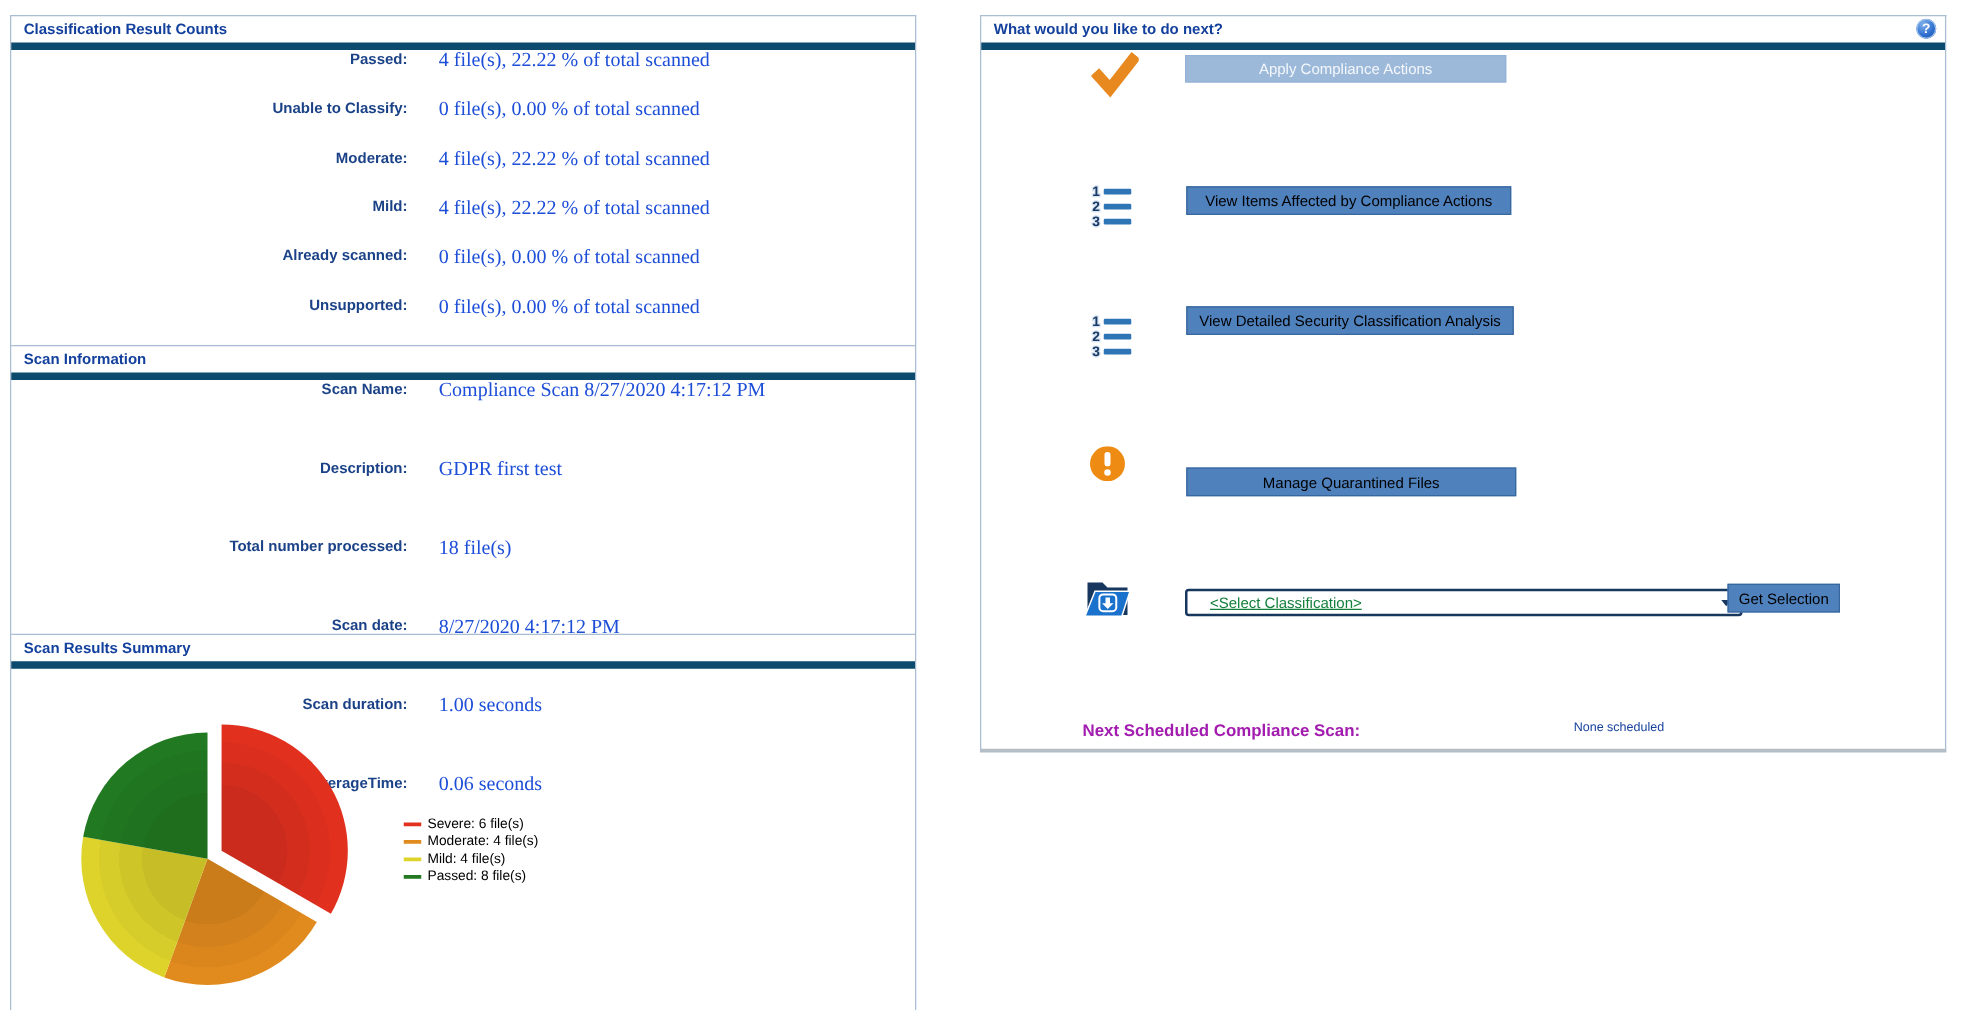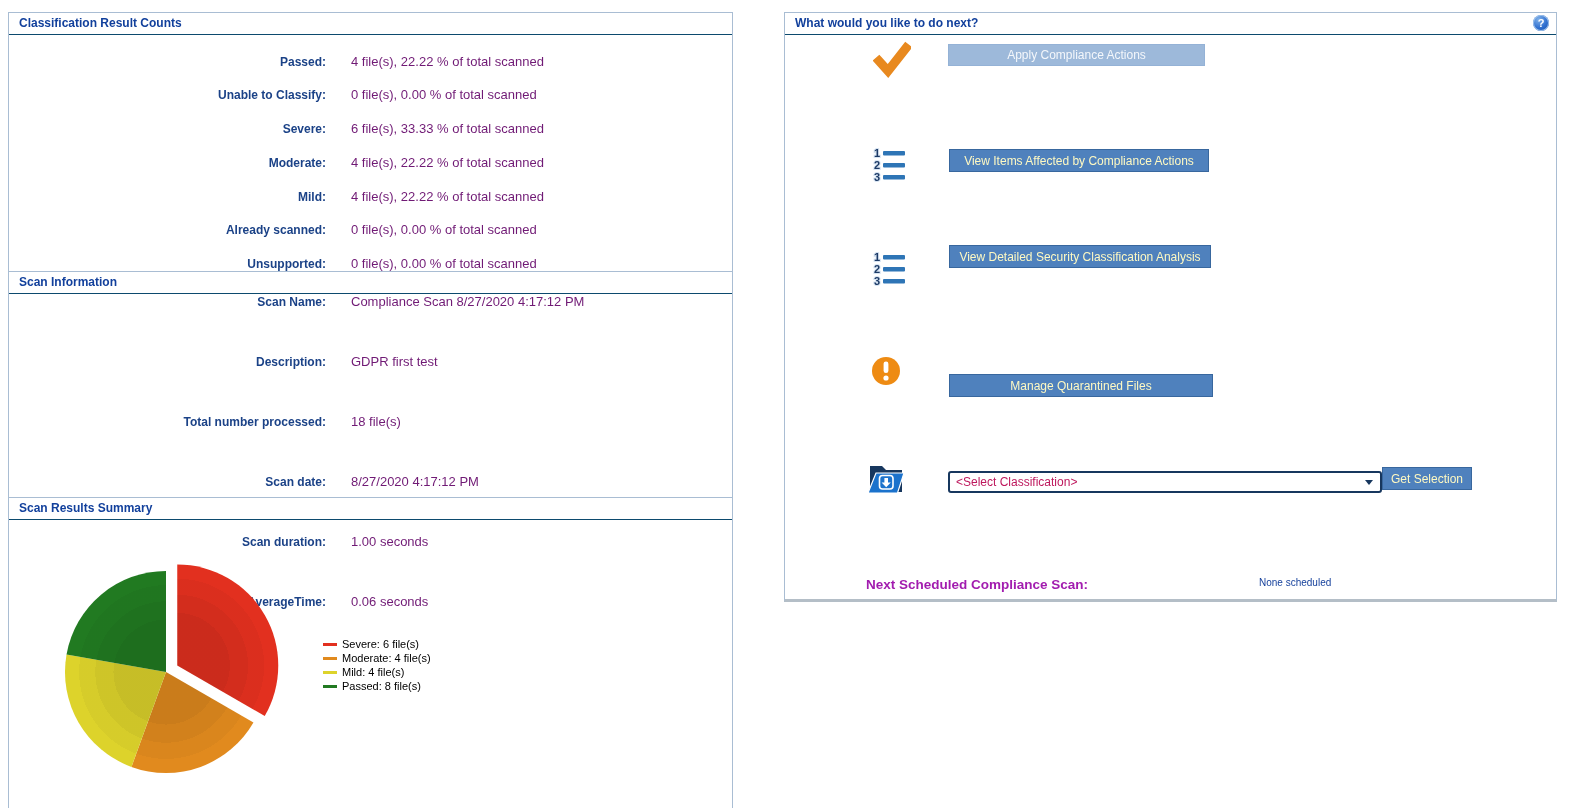--- a/index.html
+++ b/index.html
@@ -8,63 +8,63 @@
     font-family:"Liberation Sans",sans-serif;overflow:hidden;
     -webkit-font-smoothing:antialiased;
   }
   .panel{position:absolute;background:#fff;border:1px solid #a9bdd3;}
   #left-panel{left:8px;top:12px;width:723px;height:796px;border-bottom:none;}
   #right-panel{left:784px;top:12px;width:771px;height:586px;border-bottom:3px solid #b4bec7;}
 
   .section-header{
     height:21px;line-height:21px;padding-left:10px;
     font-size:12px;font-weight:bold;color:#12409c;
-    border-bottom:1px solid #0c4a6e;position:relative;
+    border-bottom:6px solid #0c4a6e;position:relative;
   }
   .section-header.mid{border-top:1px solid #a9bdd3;}
 
   .info-rows{display:flex;flex-direction:column;}
   #classification-rows{height:236px;}
   #scan-info-rows{height:203px;gap:45px;}
-  .info-row{flex:1;display:flex;align-items:flex-end;}
+  .info-row{flex:1;display:flex;align-items:flex-start;}
   .info-label{width:317px;text-align:right;font-weight:bold;color:#1b4287;font-size:12px;}
-  .info-value{margin-left:25px;color:#701a75;font-size:13px;}
+  .info-value{margin-left:25px;color:#1d4ed8;font-size:16px;font-family:Liberation Serif, serif;}
 
   #summary-content{position:relative;height:287px;}
   #pie-svg{position:absolute;left:0;top:0;}
   #pie-legend{position:absolute;left:314px;top:117px;}
   .legend-row{display:flex;align-items:center;height:14px;font-size:11px;color:#000;}
   .legend-swatch{display:inline-block;width:14px;height:3px;margin-right:5px;}
 
   
   .icon{position:absolute;}
   #check-icon{left:88px;top:28px;}
   #list-icon-1{left:85px;top:134px;}
   #list-icon-2{left:85px;top:238px;}
   #warning-icon{left:87px;top:344px;}
   #folder-icon{left:82px;top:448px;}
 
   .btn{
     position:absolute;box-sizing:border-box;
-    background:#4f81bd;border:1px solid #38679e;color:#fef9c3;
+    background:#4f81bd;border:1px solid #38679e;color:#000000;
     font-size:12px;font-family:inherit;
     display:flex;align-items:center;justify-content:center;
     padding:0;cursor:pointer;
   }
   .btn.disabled{background:#9db9da;border-color:#94b2d6;color:#f4f7fb;}
   #apply-btn{left:163px;top:31px;width:257px;height:22px;}
   #view-items-btn{left:164px;top:136px;width:260px;height:23px;}
   #view-analysis-btn{left:164px;top:232px;width:262px;height:23px;}
   #manage-quarantine-btn{left:164px;top:361px;width:264px;height:23px;}
   #get-selection-btn{left:597px;top:454px;width:90px;height:23px;}
 
   #classification-dropdown{
     position:absolute;left:163px;top:458px;width:424px;height:18px;
     border:2px solid #17375e;border-radius:3px;background:#fff;
-    font-size:12px;color:#be185d;line-height:18px;padding-left:6px;cursor:pointer;
+    font-size:12px;color:#15803d;line-height:18px;padding-left:18px;cursor:pointer;text-decoration:underline;
   }
   .dd-arrow{
     position:absolute;right:7px;top:7px;width:0;height:0;
     border-left:4px solid transparent;border-right:4px solid transparent;
     border-top:5px solid #17375e;
   }
 
   #help-icon{
     position:absolute;right:7px;top:2px;width:16px;height:16px;border-radius:50%;
     background:radial-gradient(circle at 35% 28%, #7fb0e8, #2f6fd0 55%, #1d55ae 90%);
@@ -83,24 +83,20 @@
 
   <div class="section-header">Classification Result Counts</div>
   <div id="classification-rows" class="info-rows">
       <div class="info-row">
         <span class="info-label">Passed:</span>
         <span class="info-value">4 file(s), 22.22 % of total scanned</span>
       </div>
       <div class="info-row">
         <span class="info-label">Unable to Classify:</span>
         <span class="info-value">0 file(s), 0.00 % of total scanned</span>
-      </div>
-      <div class="info-row">
-        <span class="info-label">Severe:</span>
-        <span class="info-value">6 file(s), 33.33 % of total scanned</span>
       </div>
       <div class="info-row">
         <span class="info-label">Moderate:</span>
         <span class="info-value">4 file(s), 22.22 % of total scanned</span>
       </div>
       <div class="info-row">
         <span class="info-label">Mild:</span>
         <span class="info-value">4 file(s), 22.22 % of total scanned</span>
       </div>
       <div class="info-row">

